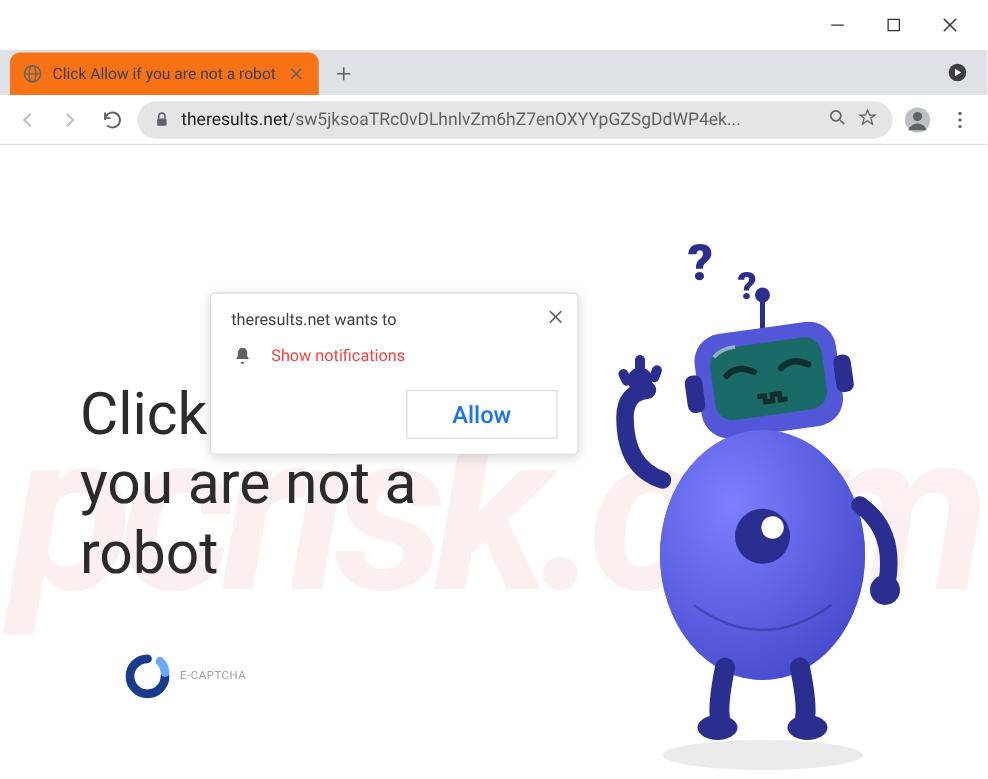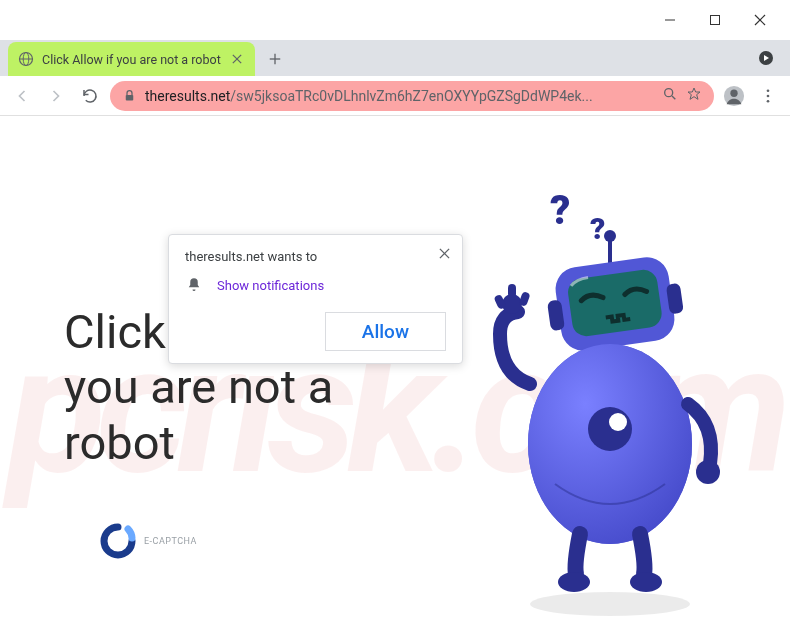--- a/index.html
+++ b/index.html
@@ -6,53 +6,53 @@
 body { width: 790px; height: 623px; background: #fff; overflow: hidden; position: relative; }
 
 
 .titlebar { height: 40px; background: #fff; display: flex; justify-content: flex-end; align-items: center; padding: 0 8px; border-bottom: 0; }
 .win-controls { display: flex; gap: 0; }
 .win-btn { width: 45px; height: 30px; display: flex; align-items: center; justify-content: center; cursor: pointer; }
 .win-btn svg { width: 12px; height: 12px; }
 
 
 .tabstrip { height: 36px; background: #dee1e6; display: flex; align-items: flex-end; padding-left: 8px; position: relative; }
-.tab { height: 34px; background: #bef264; border-radius: 8px 8px 0 0; display: flex; align-items: center; padding: 0 10px; gap: 8px; min-width: 240px; max-width: 260px; }
+.tab { height: 34px; background: #f97316; border-radius: 8px 8px 0 0; display: flex; align-items: center; padding: 0 10px; gap: 8px; min-width: 240px; max-width: 260px; }
 .tab-favicon { width: 16px; height: 16px; display: flex; align-items: center; justify-content: center; color: #5f6368; }
 .tab-title { font-size: 12.5px; color: #3c4043; white-space: nowrap; overflow: hidden; text-overflow: ellipsis; flex: 1; }
 .tab-close { width: 16px; height: 16px; display: flex; align-items: center; justify-content: center; color: #5f6368; cursor: pointer; }
 .newtab { width: 28px; height: 28px; display: flex; align-items: center; justify-content: center; margin-left: 6px; margin-bottom: 3px; color: #5f6368; cursor: pointer; }
 .tabstrip-spacer { flex: 1; }
 .tabstrip-icon { width: 24px; height: 24px; display: flex; align-items: center; justify-content: center; margin-right: 12px; margin-bottom: 6px; }
 
 
 .toolbar { height: 40px; background: #fff; display: flex; align-items: center; padding: 0 8px; gap: 6px; border-bottom: 1px solid #e0e0e0; }
 .tb-btn { width: 28px; height: 28px; display: flex; align-items: center; justify-content: center; color: #5f6368; cursor: pointer; border-radius: 50%; }
 .tb-btn.disabled { color: #bdc1c6; cursor: default; }
-.omnibox { flex: 1; height: 30px; background: #fca5a5; border-radius: 15px; display: flex; align-items: center; padding: 0 12px; gap: 8px; }
+.omnibox { flex: 1; height: 30px; background: #e5e5e5; border-radius: 15px; display: flex; align-items: center; padding: 0 12px; gap: 8px; }
 .omnibox-lock { color: #5f6368; display:flex; align-items:center; }
 .omnibox-url { font-size: 14px; color: #202124; white-space: nowrap; overflow: hidden; text-overflow: ellipsis; flex: 1; }
 .omnibox-url .domain { color: #202124; }
 .omnibox-url .path { color: #5f6368; }
 .omnibox-right { display: flex; gap: 8px; color: #5f6368; }
 
 
 .page { position: relative; height: 507px; background: #fff; overflow: hidden; }
 .hero-text { position: absolute; left: 64px; top: 188px; font-size: 47px; line-height: 1.18; color: #2b2b2b; font-weight: 400; }
 .captcha-brand { position: absolute; left: 98px; top: 405px; display: flex; flex-direction: row; align-items: center; gap: 6px; }
 .captcha-c { width: 40px; height: 40px; }
 .captcha-text { font-size: 9px; color: #9aa0a6; letter-spacing: 0.5px; }
 
 
 .perm-popup { position: absolute; left: 168px; top: 118px; width: 295px; background: #fff; border: 1px solid #dadce0; border-radius: 4px; box-shadow: 0 2px 10px rgba(0,0,0,.15); padding: 14px 16px 12px 16px; z-index: 50; }
 .perm-close { position: absolute; top: 10px; right: 10px; width: 16px; height: 16px; color: #5f6368; cursor: pointer; display:flex; align-items:center; justify-content:center;}
 .perm-title { font-size: 13px; color: #3c4043; margin-bottom: 12px; }
 .perm-row { display: flex; align-items: center; gap: 14px; margin-bottom: 18px; }
 .perm-bell { width: 18px; height: 18px; color: #5f6368; }
-.perm-label { font-size: 13px; color: #6d28d9; }
+.perm-label { font-size: 13px; color: #ef4444; }
 .perm-actions { display: flex; justify-content: flex-end; gap: 10px; }
 .perm-btn { padding: 7px 36px; border: 1px solid #dadce0; border-radius: 0; background: #fff; color: #1a73e8; font-size: 19px; cursor: pointer; font-weight: 500;}
 
 
 .robot-wrap { position: absolute; right: 40px; top: 68px; width: 280px; height: 440px; }
 
 
 .watermark { position: absolute; inset: 0; display: flex; align-items: center; justify-content: center; pointer-events: none; opacity: 0.06; font-size: 180px; font-weight: 700; color: #c00; letter-spacing: -10px; font-style: italic; white-space: nowrap; transform: translateY(40px); }
 </style>
 </head>

